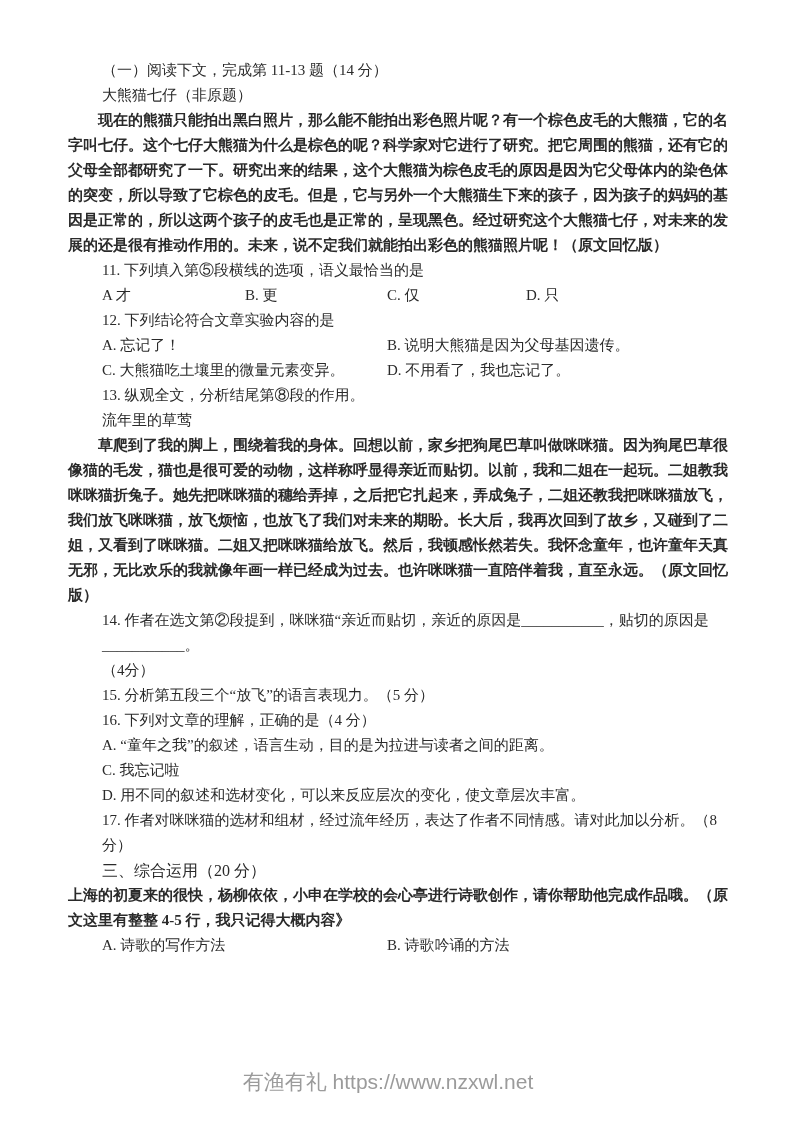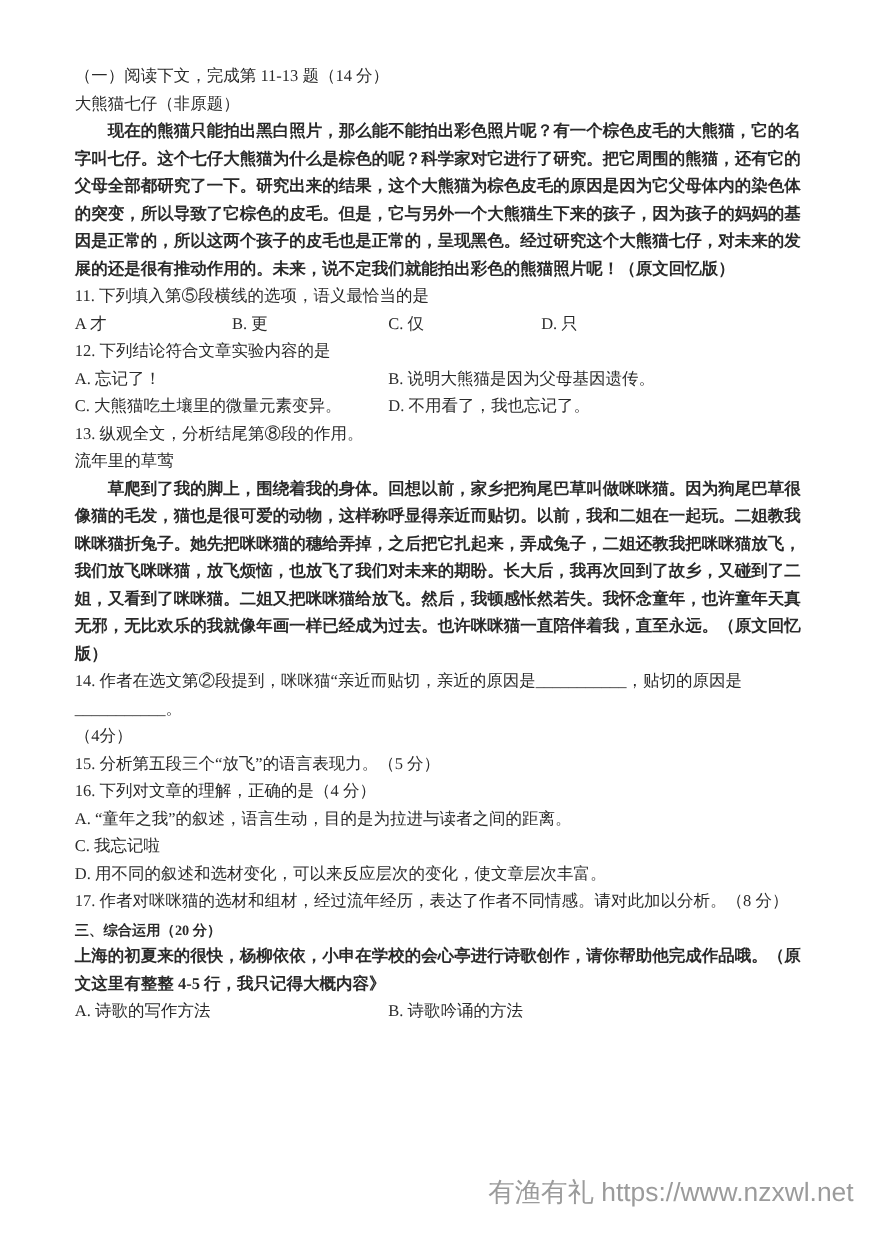--- a/index.html
+++ b/index.html
@@ -18,20 +18,21 @@
   .page {
     position: absolute;
     left: 68px;
     top: 58px;
     width: 660px;
     font-size: 15px;
     line-height: 25px;
   }
   .line {
     min-height: 25px;
+    margin-left: 34px;
   }
   .center {
     text-align: left;
   }
   .para {
     text-align: justify;
     text-indent: 2em;
     font-weight: bold;
   }
   .material {
@@ -40,31 +41,31 @@
   }
   .opts4 {
     display: grid;
     grid-template-columns: 143px 142px 139px auto;
   }
   .opts2 {
     display: grid;
     grid-template-columns: 285px auto;
   }
   .heading-bold {
-    font-weight: bold;
-    font-size: 13px;
+    font-weight: normal;
+    font-size: 16px;
   }
   .footer {
     position: absolute;
     left: 0;
     top: 1068px;
     width: 776px;
-    text-align: right;
+    text-align: center;
     font-family: "Liberation Sans", "DejaVu Sans", sans-serif;
-    font-size: 24px;
+    font-size: 21px;
     color: #9b9b9b;
   }
 </style>
 </head>
 <body>
 
 <div class="page">
 
   <div class="line">（一）阅读下文，完成第 11-13 题（14 分）</div>
   <div class="line center">大熊猫七仔（非原题）</div>

